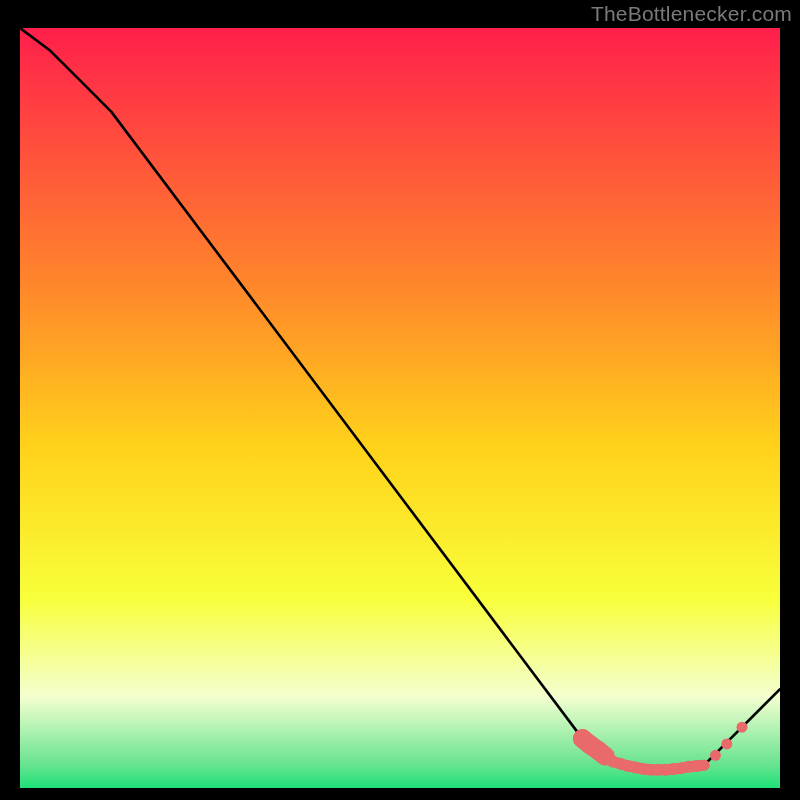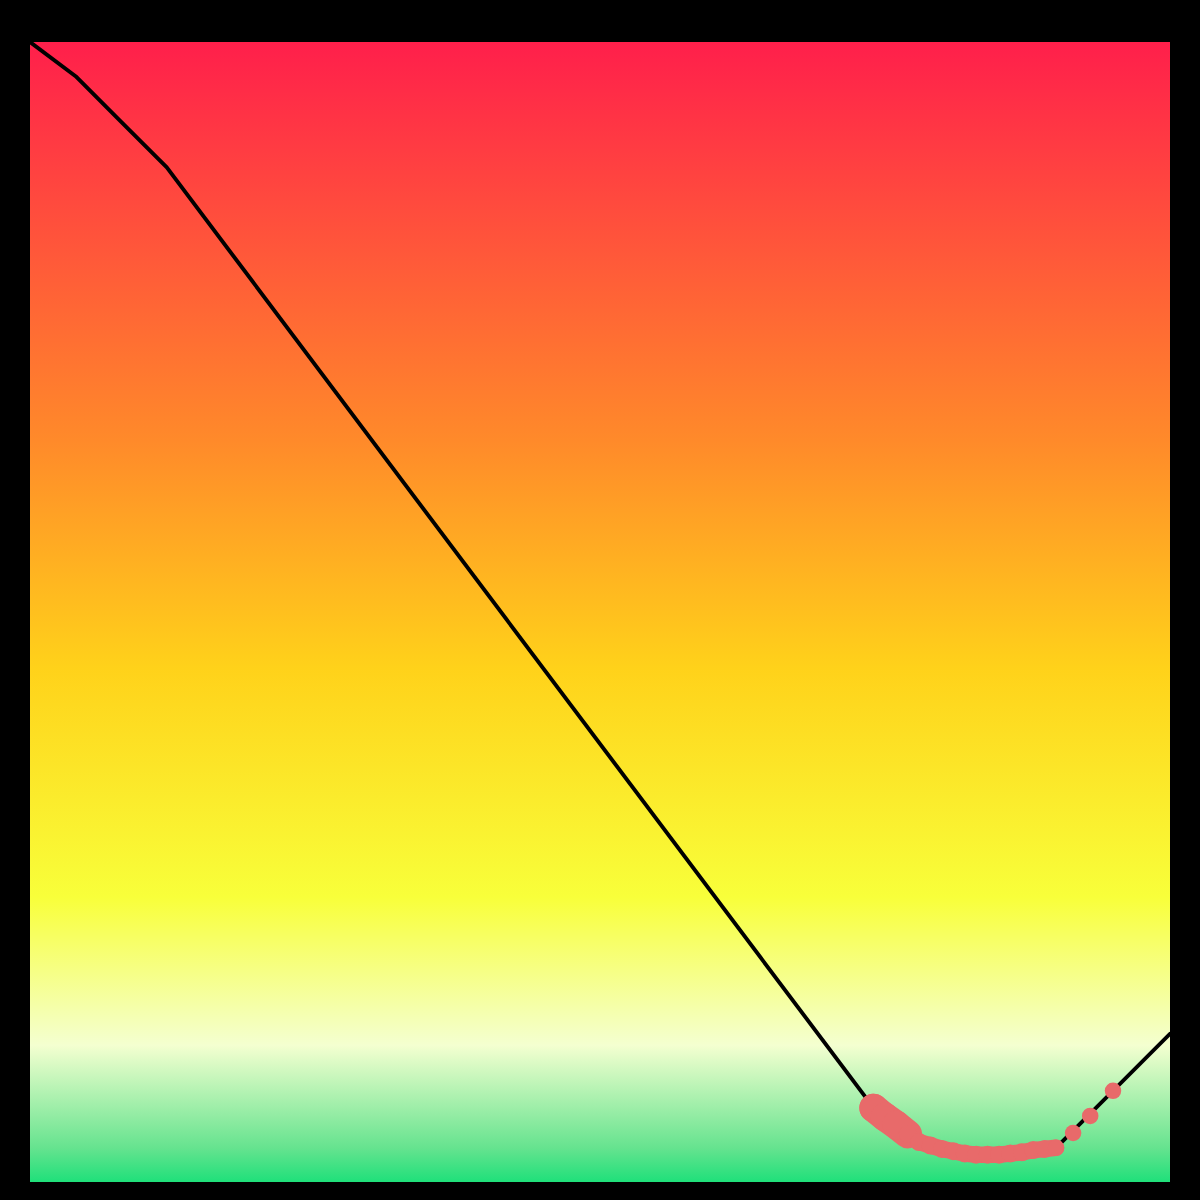--- a/index.html
+++ b/index.html
@@ -27,20 +27,21 @@
     top: 28px;
     width: 760px;
     height: 760px;
   }
   svg { display: block; }
 </style>
 </head>
 <body>
 
 <div class="container">
+  <div class="watermark">TheBottlenecker.com</div>
   <div class="plot">
     <svg id="chart-svg" width="760" height="760" viewBox="0 0 760 760" preserveAspectRatio="none">
         <defs>
           <linearGradient id="bg-grad" x1="0" y1="0" x2="0" y2="1">
             <stop offset="0%" stop-color="#ff1f4b"></stop>
             <stop offset="35%" stop-color="#ff8a2a"></stop>
             <stop offset="55.00000000000001%" stop-color="#ffd21a"></stop>
             <stop offset="75%" stop-color="#f8ff3a"></stop>
             <stop offset="88%" stop-color="#f4ffd0"></stop>
             <stop offset="97%" stop-color="#66e38f"></stop>

